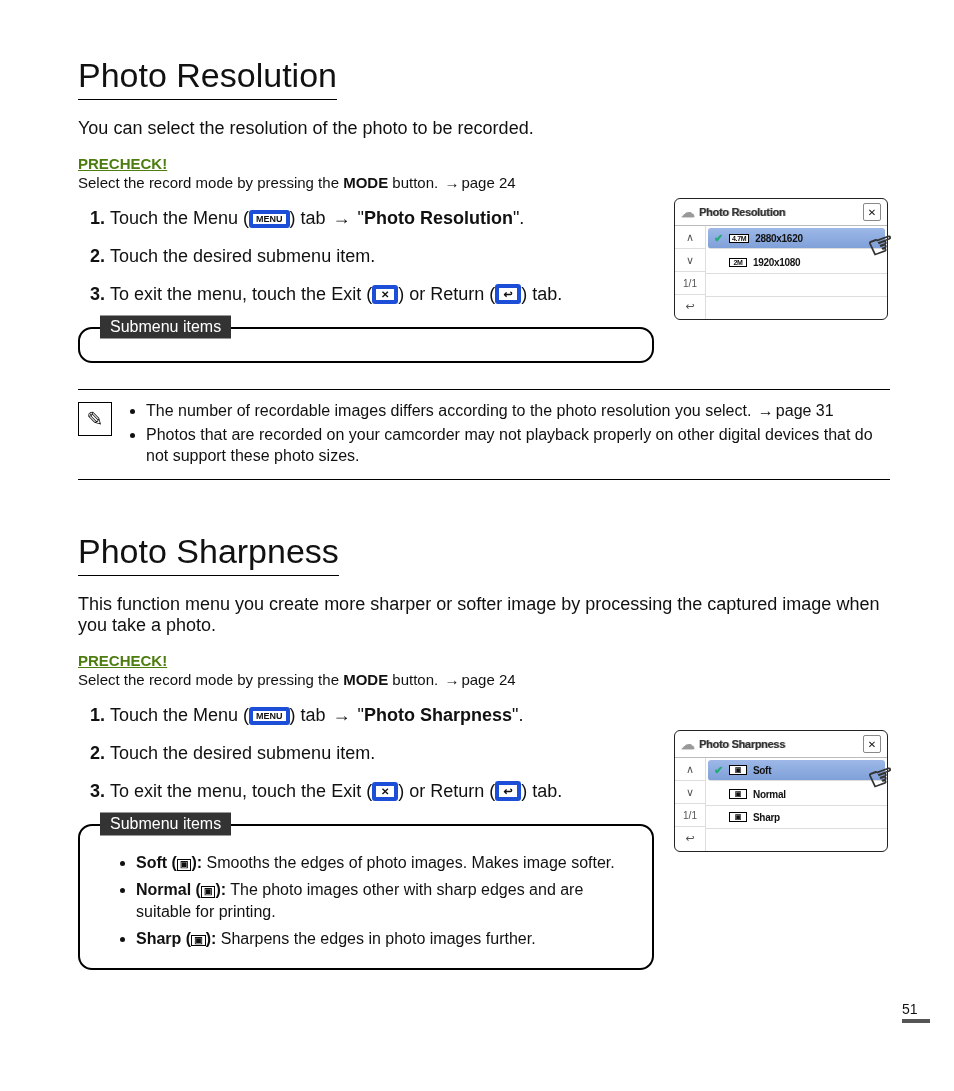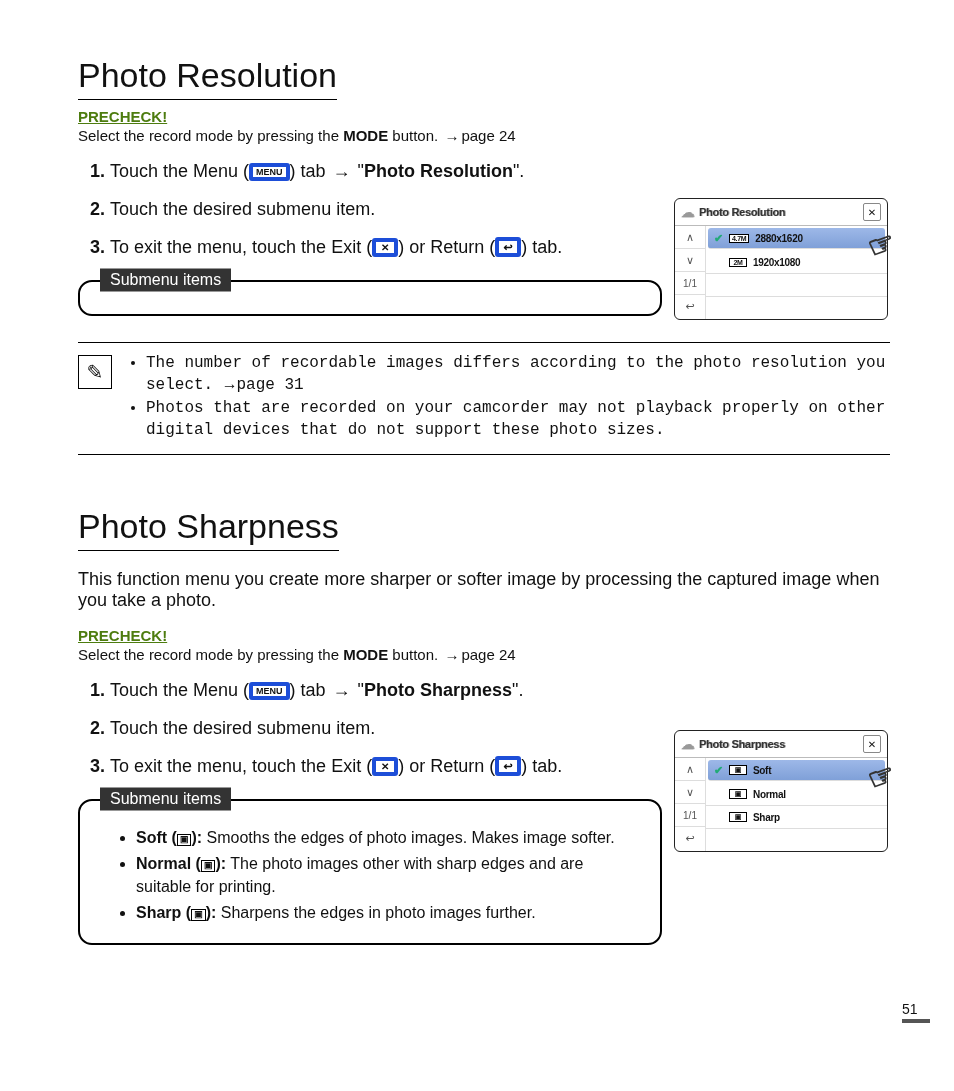--- a/index.html
+++ b/index.html
@@ -68,21 +68,21 @@
     line-height: 1;
     min-width: 12px;
     text-align: center;
   }
   .icon-x::before { content: "✕"; font-size: 10px; }
   .icon-return::before { content: "↩"; font-size: 11px; }
 
   .submenu-box {
     border: 2px solid #000;
     border-radius: 14px;
-    padding: 18px 18px 14px 22px;
+    padding: 18px 10px 14px 22px;
     position: relative;
     width: 540px;
     margin-top: 20px;
     font-size: 16px;
   }
   .submenu-tab {
     position: absolute;
     top: -2px;
     left: 20px;
     background: #333;
@@ -124,21 +124,20 @@
     display: flex;
     align-items: center;
     justify-content: center;
     font-size: 20px;
     flex-shrink: 0;
     margin-top: 2px;
   }
   .note-block ul {
     margin: 0;
     padding-left: 18px;
-    font-family: Liberation Mono, monospace;
   }
   .note-block li { margin-bottom: 2px; line-height: 1.35; }
 
   
   .ui-panel {
     position: absolute;
     right: 66px;
     width: 212px;
     border: 1.5px solid #222;
     border-radius: 6px;
@@ -256,20 +255,21 @@
   }
   .section2 { margin-top: 52px; }
 </style>
 </head>
 <body>
 
 <div class="page">
 
   
   <h1 class="section-title">Photo Resolution</h1>
+  <p class="intro">You can select the resolution of the photo to be recorded.</p>
 
   <div class="precheck">PRECHECK!</div>
   <p class="precheck-text">
     <span>Select the record mode by pressing the </span><b>MODE</b><span> button. </span><span class="arrow-right"></span><span>page 24</span>
   </p>
 
   <ol class="steps">
     <li>
       <span>Touch the Menu (</span><span class="menu-chip">MENU</span><span>) tab </span><span class="arrow-right"></span><span> "</span><b>Photo Resolution</b><span>".</span>
     </li>

